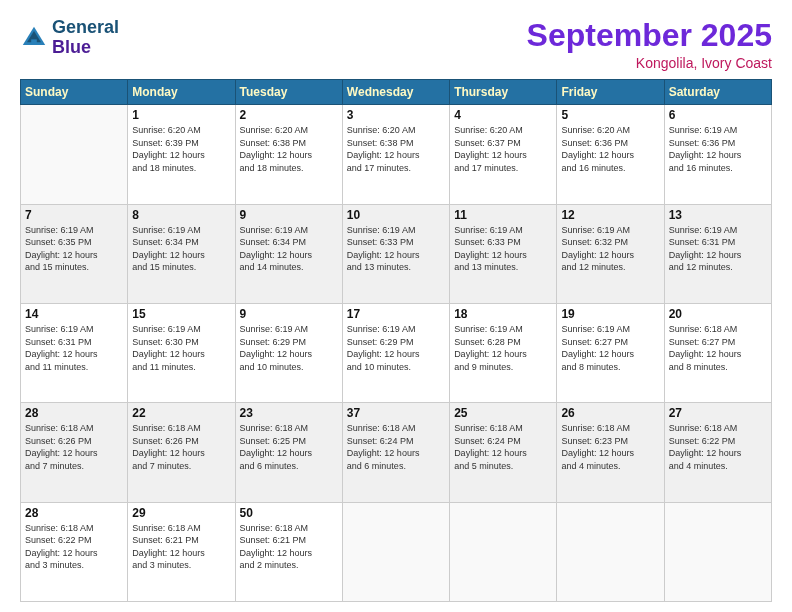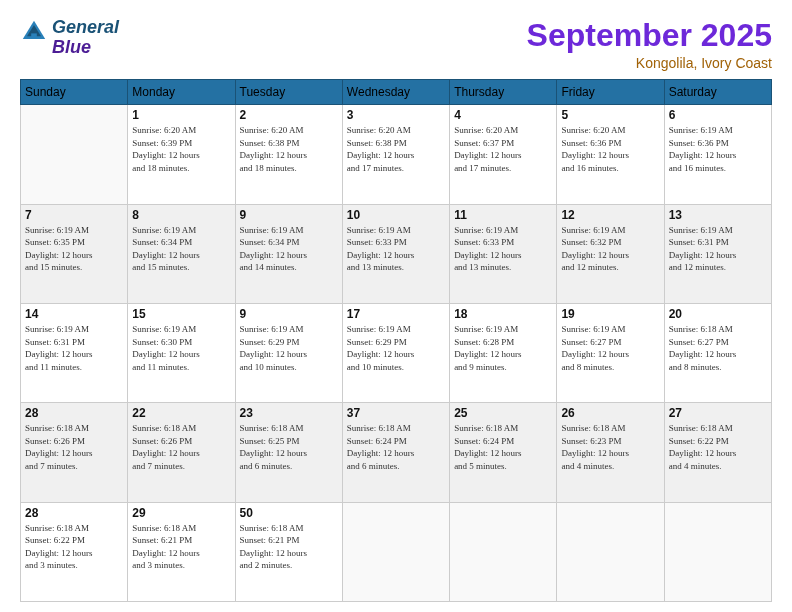--- a/index.html
+++ b/index.html
@@ -18,22 +18,22 @@
       flex-direction: column;
     }
     .header {
       display: flex;
       justify-content: space-between;
       align-items: flex-start;
       margin-bottom: 8px;
     }
     .logo {
       display: flex;
+      align-items: center;
       gap: 4px;
-      font-style: italic;
     }
     .logo-text {
       font-size: 18px;
       font-weight: bold;
       color: #1a5276;
       line-height: 1.1;
     }
     .logo-icon {
       width: 28px;
       height: 28px;
@@ -42,34 +42,34 @@
       text-align: right;
     }
     .month-title {
       font-size: 32px;
       font-weight: bold;
       color: #6d28d9;
       line-height: 1.1;
     }
     .subtitle {
       font-size: 14px;
-      color: #a16207;
+      color: #be185d;
       margin-top: 2px;
     }
     .calendar {
       flex: 1;
       border-collapse: collapse;
       width: 100%;
       table-layout: fixed;
     }
     .calendar th {
       background-color: #2471a3;
-      color: #000000;
+      color: #fef9c3;
       font-size: 12px;
-      font-weight: normal;
+      font-weight: bold;
       padding: 5px 4px;
       text-align: left;
       border: 1px solid #1a5276;
     }
     .calendar td {
       border: 1px solid #ccc;
       vertical-align: top;
       padding: 3px 4px;
       font-size: 9.5px;
       color: #333;
@@ -82,21 +82,20 @@
       font-size: 12px;
       font-weight: bold;
       color: #111;
       display: block;
       margin-bottom: 2px;
     }
     .day-info {
       font-size: 9px;
       color: #333;
       line-height: 1.4;
-      font-family: Liberation Serif, serif;
     }
     .row-shade {
       background-color: #f0f0f0;
     }
     .row-white {
       background-color: #fff;
     }
   </style>
 </head>
 <body>

